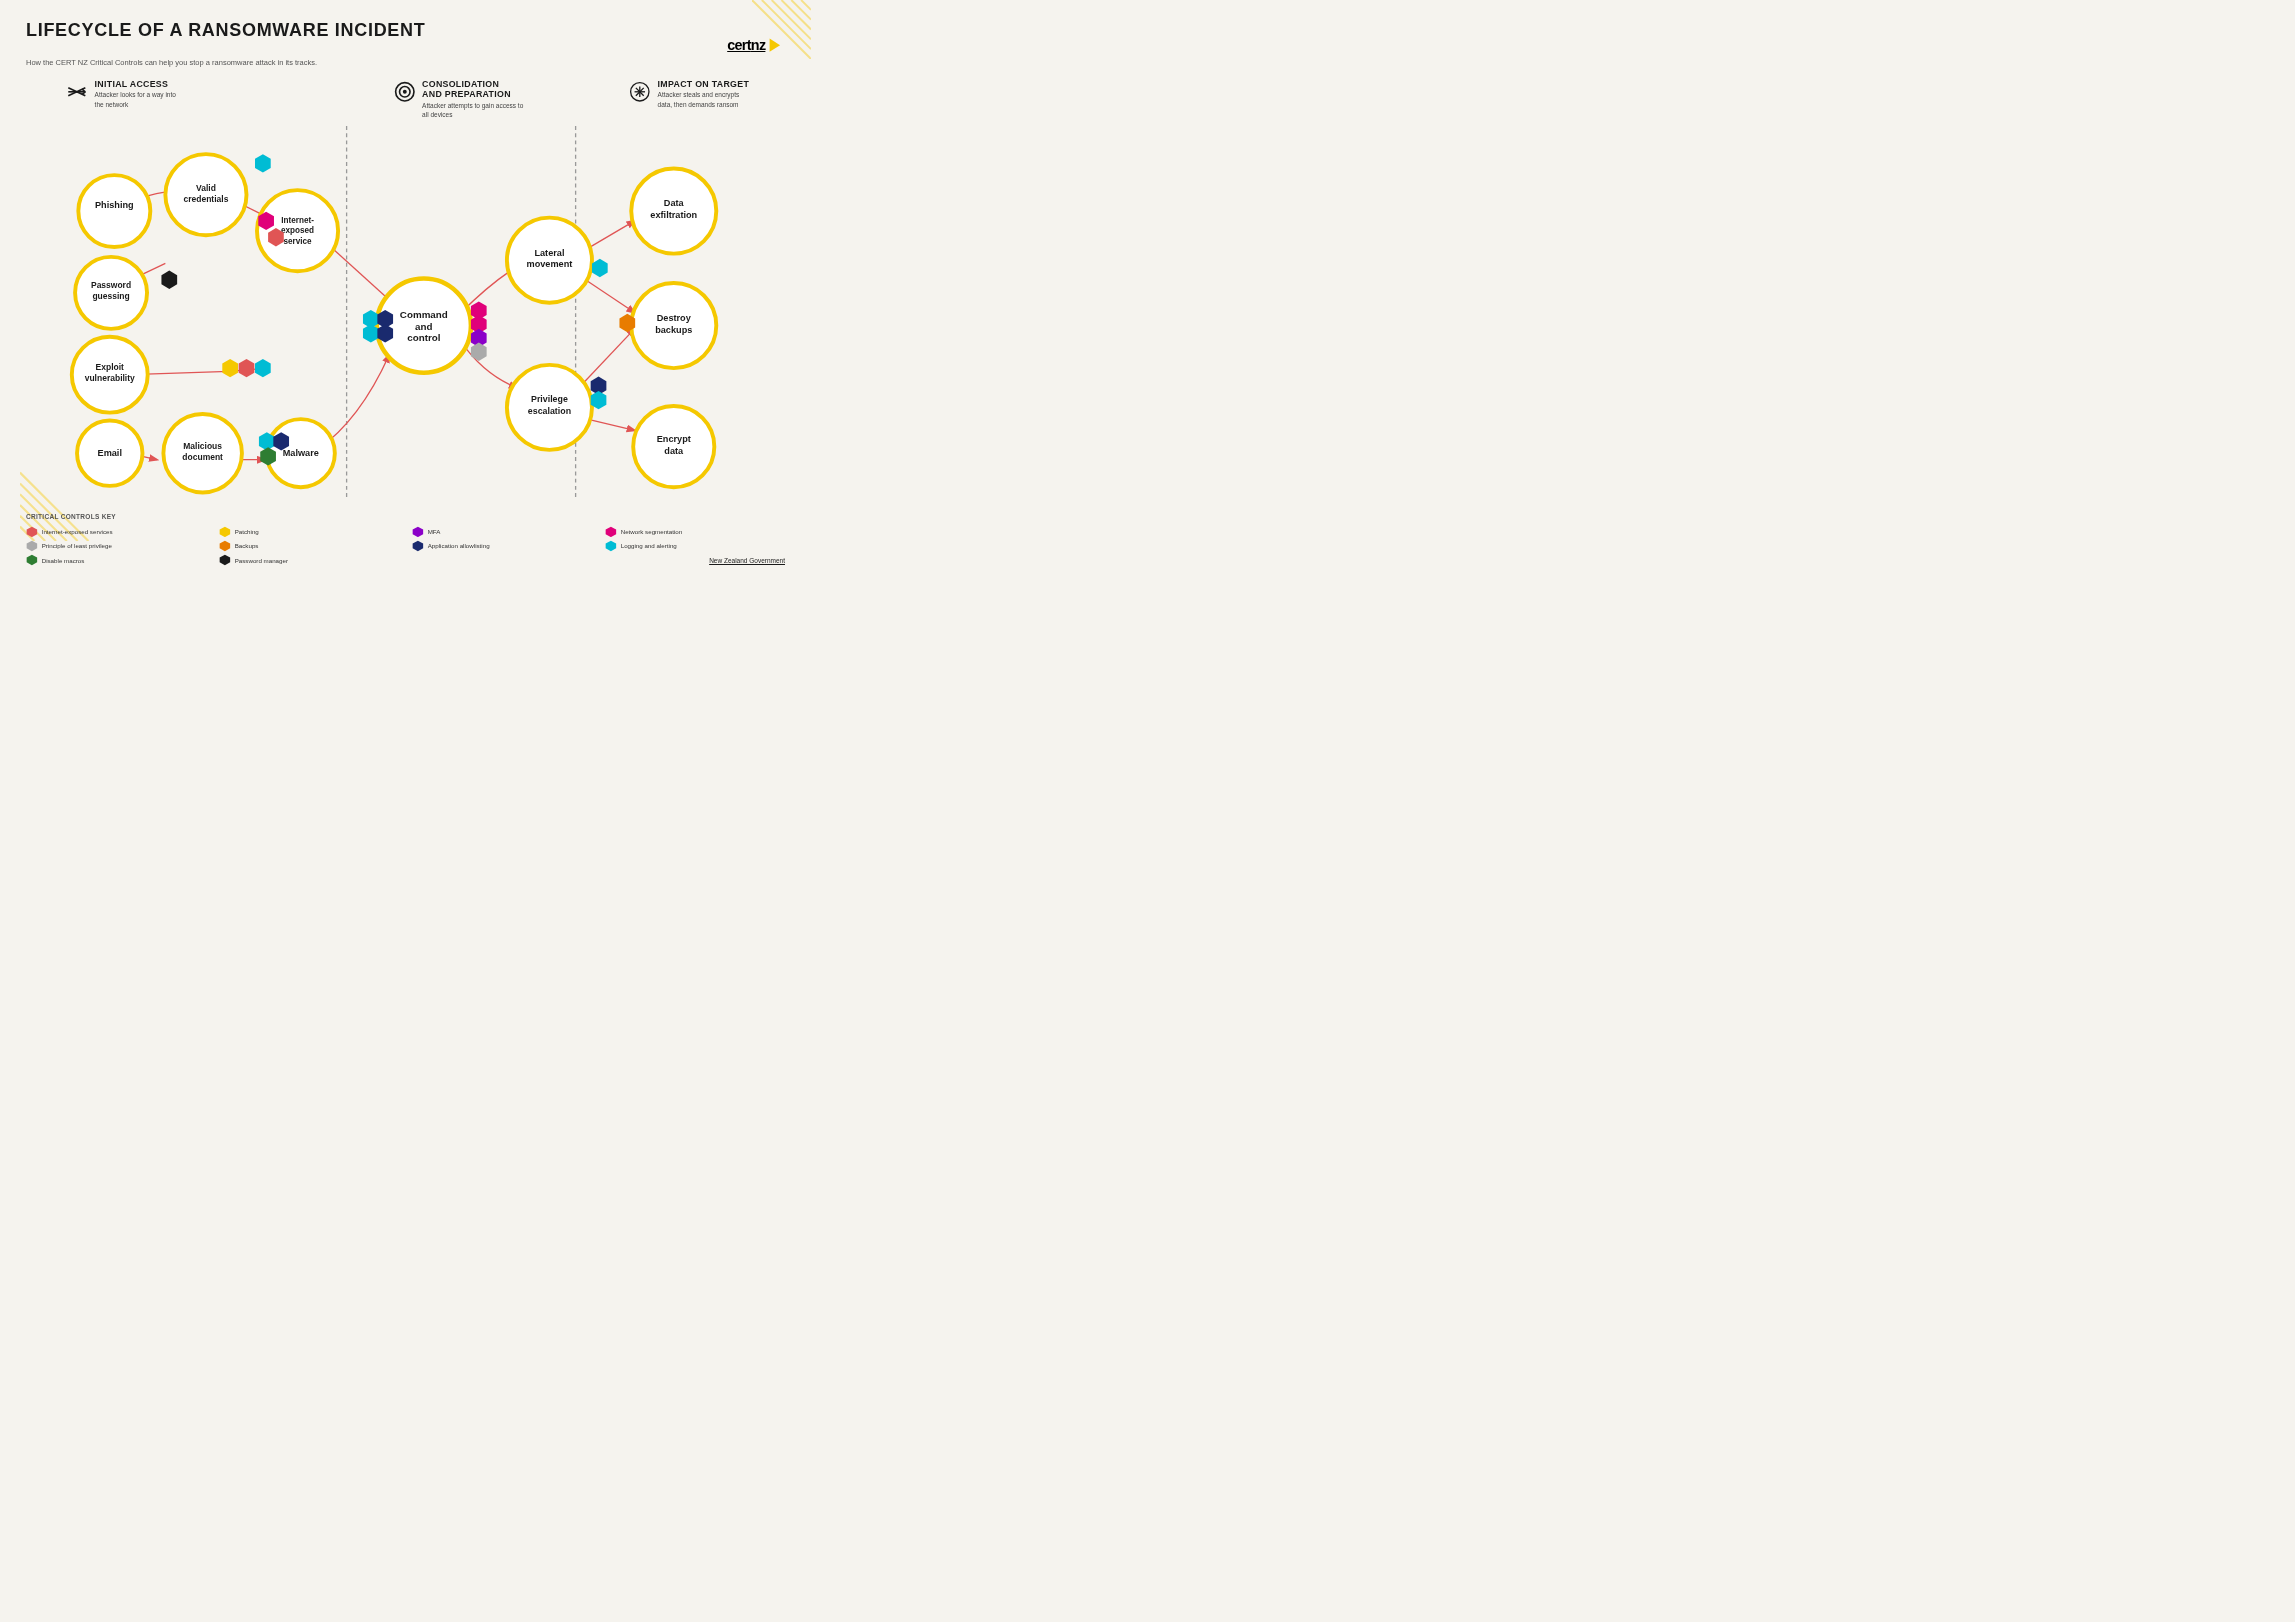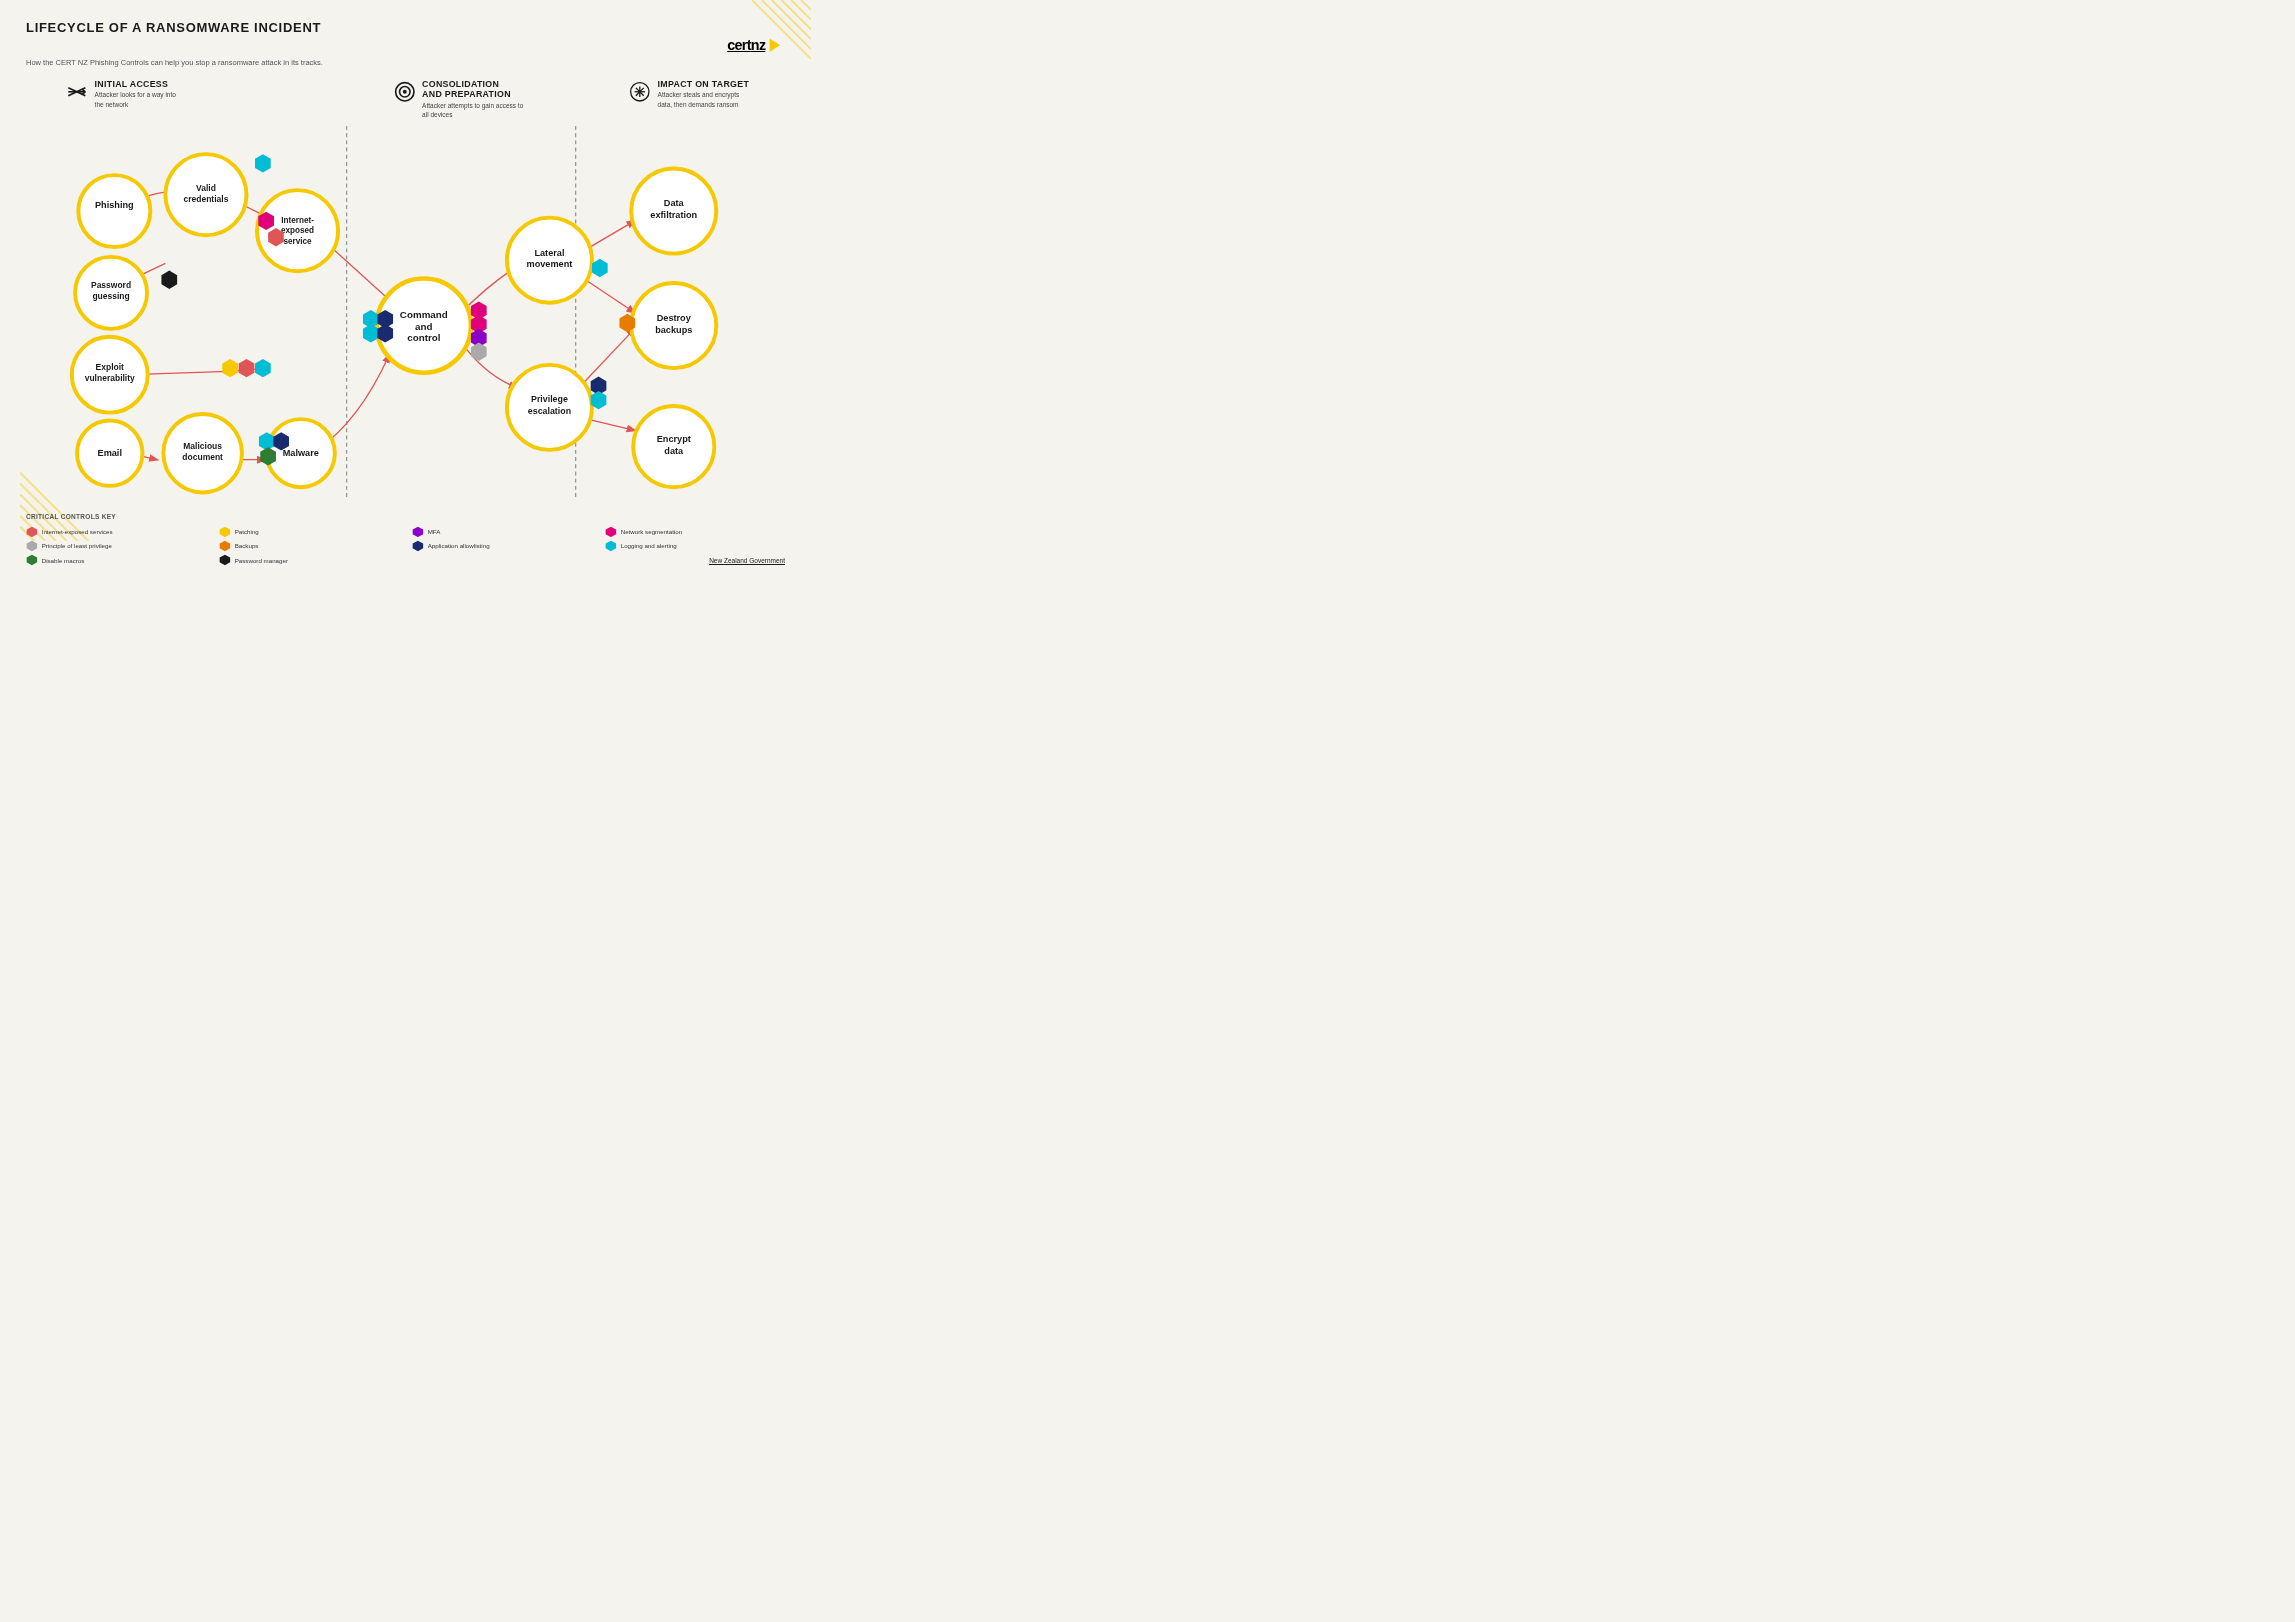--- a/index.html
+++ b/index.html
@@ -20,21 +20,21 @@
     }
 
     
     .header {
       display: flex;
       justify-content: space-between;
       align-items: flex-start;
       margin-bottom: 3.9px;
     }
     .title {
-      font-size: 13px;
+      font-size: 18px;
       font-weight: 900;
       color: #1a1a1a;
       letter-spacing: 0.7px;
       text-transform: uppercase;
     }
     .cert-logo {
       display: flex;
       align-items: center;
       font-size: 15.7px;
       font-weight: 700;
@@ -167,21 +167,21 @@
       <div class="title">LIFECYCLE OF A RANSOMWARE INCIDENT</div>
     </div>
     <div class="cert-logo">
       <span style="font-weight:900;font-size:14.4px;letter-spacing:-0.7px;">cert<span style="font-weight:900;">nz</span></span>
       <svg width="18.3" height="18.3" viewBox="0 0 28 28" style="margin-left:1.3px;">
         <polygon points="4,4 20,14 4,24" fill="#f5c800"></polygon>
       </svg>
     </div>
   </div>
 
-  <div class="subtitle">How the CERT NZ Phishing Controls can help you stop a ransomware attack in its tracks.</div>
+  <div class="subtitle">How the CERT NZ Critical Controls can help you stop a ransomware attack in its tracks.</div>
 
   <div style="position:relative; width:100%;">
 
     <div style="display:flex; margin-bottom:0; margin-left:39px; margin-right:13px;">
 
       <div style="flex:0 0 321px;">
         <div class="phase-header">
           <div class="phase-icon">
 
             <svg width="23.6" height="23.6" viewBox="0 0 36 36">

